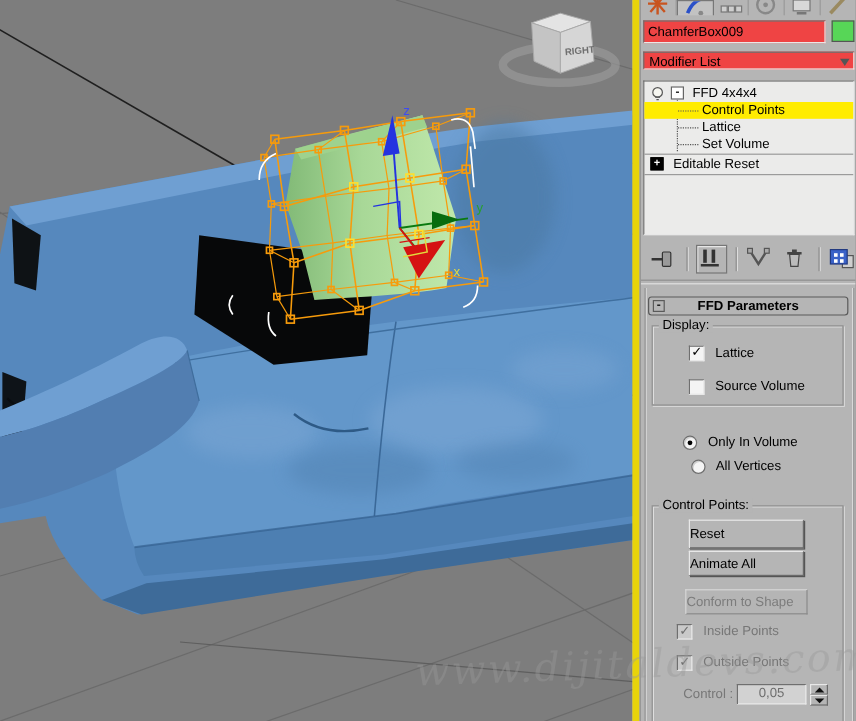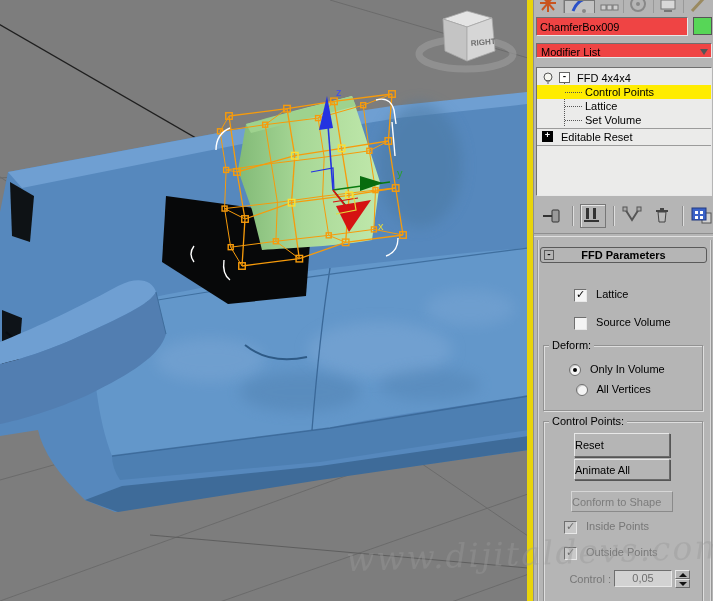--- a/index.html
+++ b/index.html
@@ -422,32 +422,32 @@
   </div>
 
   <div class="groove"></div>
   <div class="ro-edge"></div>
 
   <div class="rollout-header">
     <span class="minusbox">-</span>
     <span>FFD Parameters</span>
   </div>
 
+  <div class="group" style="left:9px;top:271px;width:158px;height:65px;">
+    <span class="glabel">Display:</span>
+  </div>
   <div class="cbrow" style="left:40px;top:288px;">
     <span class="cb checked"></span>
     <span>Lattice</span>
   </div>
   <div class="cbrow" style="left:40px;top:316px;">
     <span class="cb"></span>
     <span>Source Volume</span>
   </div>
 
-  <div class="group" style="left:9px;top:345px;width:158px;height:64px;">
-    <span class="glabel">Deform:</span>
-  </div>
   <div class="rdrow" style="left:35px;top:363px;">
     <span class="rd on"></span>
     <span>Only In Volume</span>
   </div>
   <div class="rdrow" style="left:42px;top:383px;">
     <span class="rd"></span>
     <span>All Vertices</span>
   </div>
 
   <div class="group" style="left:9px;top:421px;width:158px;height:190px;">

